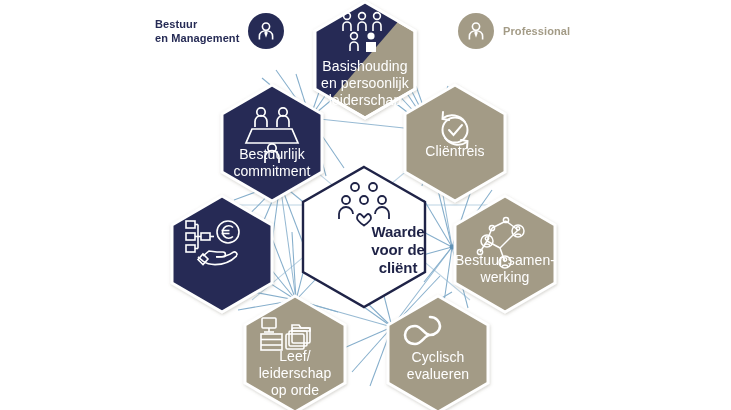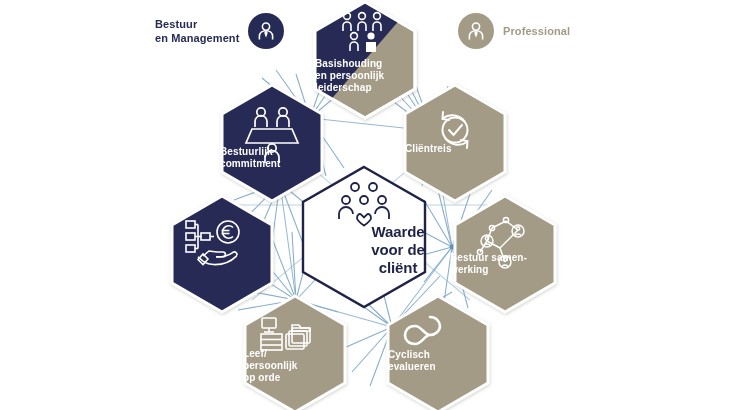--- a/index.html
+++ b/index.html
@@ -23,22 +23,22 @@
     white-space:pre-line;
   }
   #legend-bestuur{left:155px;top:13px;}
   #legend-bestuur .legend-circle{background:#262b55;order:2;}
   #legend-bestuur .legend-label{color:#262b55;order:1;text-align:left;}
   #legend-professional{left:458px;top:13px;justify-content:flex-end;}
   #legend-professional .legend-circle{background:#a39b86;}
   #legend-professional .legend-label{color:#a39b86;}
 
   .hex-label{
-    position:absolute;text-align:left;color:#ffffff;
-    font-size:10px;font-weight:bold;line-height:1.22;
+    position:absolute;text-align:center;color:#ffffff;
+    font-size:14px;font-weight:normal;line-height:1.22;
     white-space:pre-line;letter-spacing:.1px;pointer-events:none;
   }
   .center-label{
     position:absolute;text-align:center;color:#1f2347;
     font-size:15px;font-weight:bold;line-height:1.2;
     white-space:pre-line;letter-spacing:-.1px;pointer-events:none;
   }
 </style>
 </head>
 <body>
@@ -334,21 +334,21 @@
 
   <div class="hex-label" style="left:405px;top:143px;width:100px;">Cliëntreis</div>
 
   <div class="hex-label" style="left:450px;top:252px;width:110px;">Bestuur samen-
 werking</div>
 
   <div class="hex-label" style="left:388px;top:349px;width:100px;">Cyclisch
 evalueren</div>
 
   <div class="hex-label" style="left:243px;top:348px;width:104px;">Leef/
-persoonlijk
+leiderschap
 op orde</div>
 
 
   <div class="hex-label" style="left:220px;top:146px;width:104px;">Bestuurlijk
 commitment</div>
 
   <div class="center-label" style="left:304px;top:223px;width:120px;margin-left:34px;">Waarde
 voor de
 cliënt</div>
 

